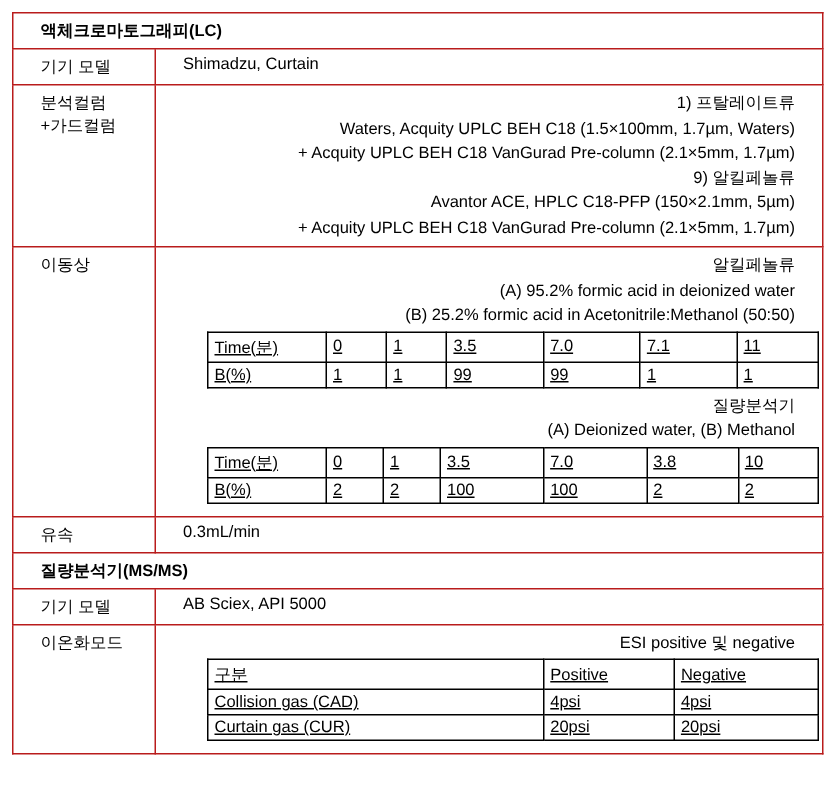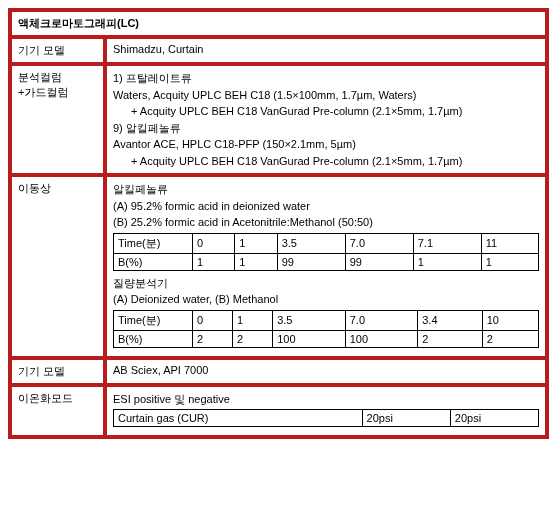--- a/index.html
+++ b/index.html
@@ -11,45 +11,46 @@
     box-sizing: border-box;
     color: #000;
   }
   table.main {
     border-collapse: collapse;
     width: 100%;
     table-layout: fixed;
   }
   table.main > tbody > tr > td,
   table.main > tbody > tr > th {
-    border: 4px solid #b91c1c;
-    padding: 4px 6px;
+    border: 1px solid #b91c1c;
+    padding: 4px 18px;
     vertical-align: top;
     text-align: left;
   }
   td.section {
     font-weight: bold;
     background: #fff;
   }
   td.label {
     width: 90px;
     vertical-align: middle;
   }
   table.inner {
     border-collapse: collapse;
     width: 100%;
-    margin: 2px 0 4px 0;
+    margin: 2px 0 4px 16px;
+    text-decoration: underline;
   }
   table.inner td, table.inner th {
     border: 1px solid #000;
     padding: 2px 4px;
     font-size: 11px;
     text-align: left;
   }
-  .line { line-height: 1.5; }
+  .line { line-height: 1.5; text-align: right; }
   .indent { padding-left: 18px; }
 </style>
 </head>
 <body>
 
 <table class="main">
 <colgroup>
       <col style="width:95px">
       <col>
     </colgroup>
@@ -107,50 +108,67 @@
     <div class="line">질량분석기</div>
     <div class="line">(A) Deionized water, (B) Methanol</div>
     <table class="inner">
       <tbody>
               <tr>
         <td style="width:70px">Time(분)</td>
         <td>0</td>
         <td>1</td>
         <td>3.5</td>
         <td>7.0</td>
-        <td>3.4</td>
+        <td>3.8</td>
         <td>10</td>
       </tr>
       <tr>
         <td>B(%)</td>
         <td>2</td>
         <td>2</td>
         <td>100</td>
         <td>100</td>
         <td>2</td>
         <td>2</td>
       </tr>
     </tbody>
           </table>
   </td>
 </tr>
 
+<tr>
+  <td class="label">유속</td>
+  <td>0.3mL/min</td>
+</tr>
 
+<tr>
+        <td class="section" colspan="2">질량분석기(MS/MS)</td>
+      </tr>
 
 <tr>
   <td class="label">기기 모델</td>
-  <td>AB Sciex, API 7000</td>
+  <td>AB Sciex, API 5000</td>
 </tr>
 
 <tr>
   <td class="label">이온화모드</td>
   <td>
     <div class="line">ESI positive 및 negative</div>
     <table class="inner">
       <tbody>
+              <tr>
+        <td style="width:55%">구분</td>
+        <td>Positive</td>
+        <td>Negative</td>
+      </tr>
+      <tr>
+                <td>Collision gas (CAD)</td>
+                <td>4psi</td>
+                <td>4psi</td>
+              </tr>
       <tr>
                 <td>Curtain gas (CUR)</td>
                 <td>20psi</td>
                 <td>20psi</td>
               </tr>
 
     </tbody>
           </table>
   </td>
 </tr>

